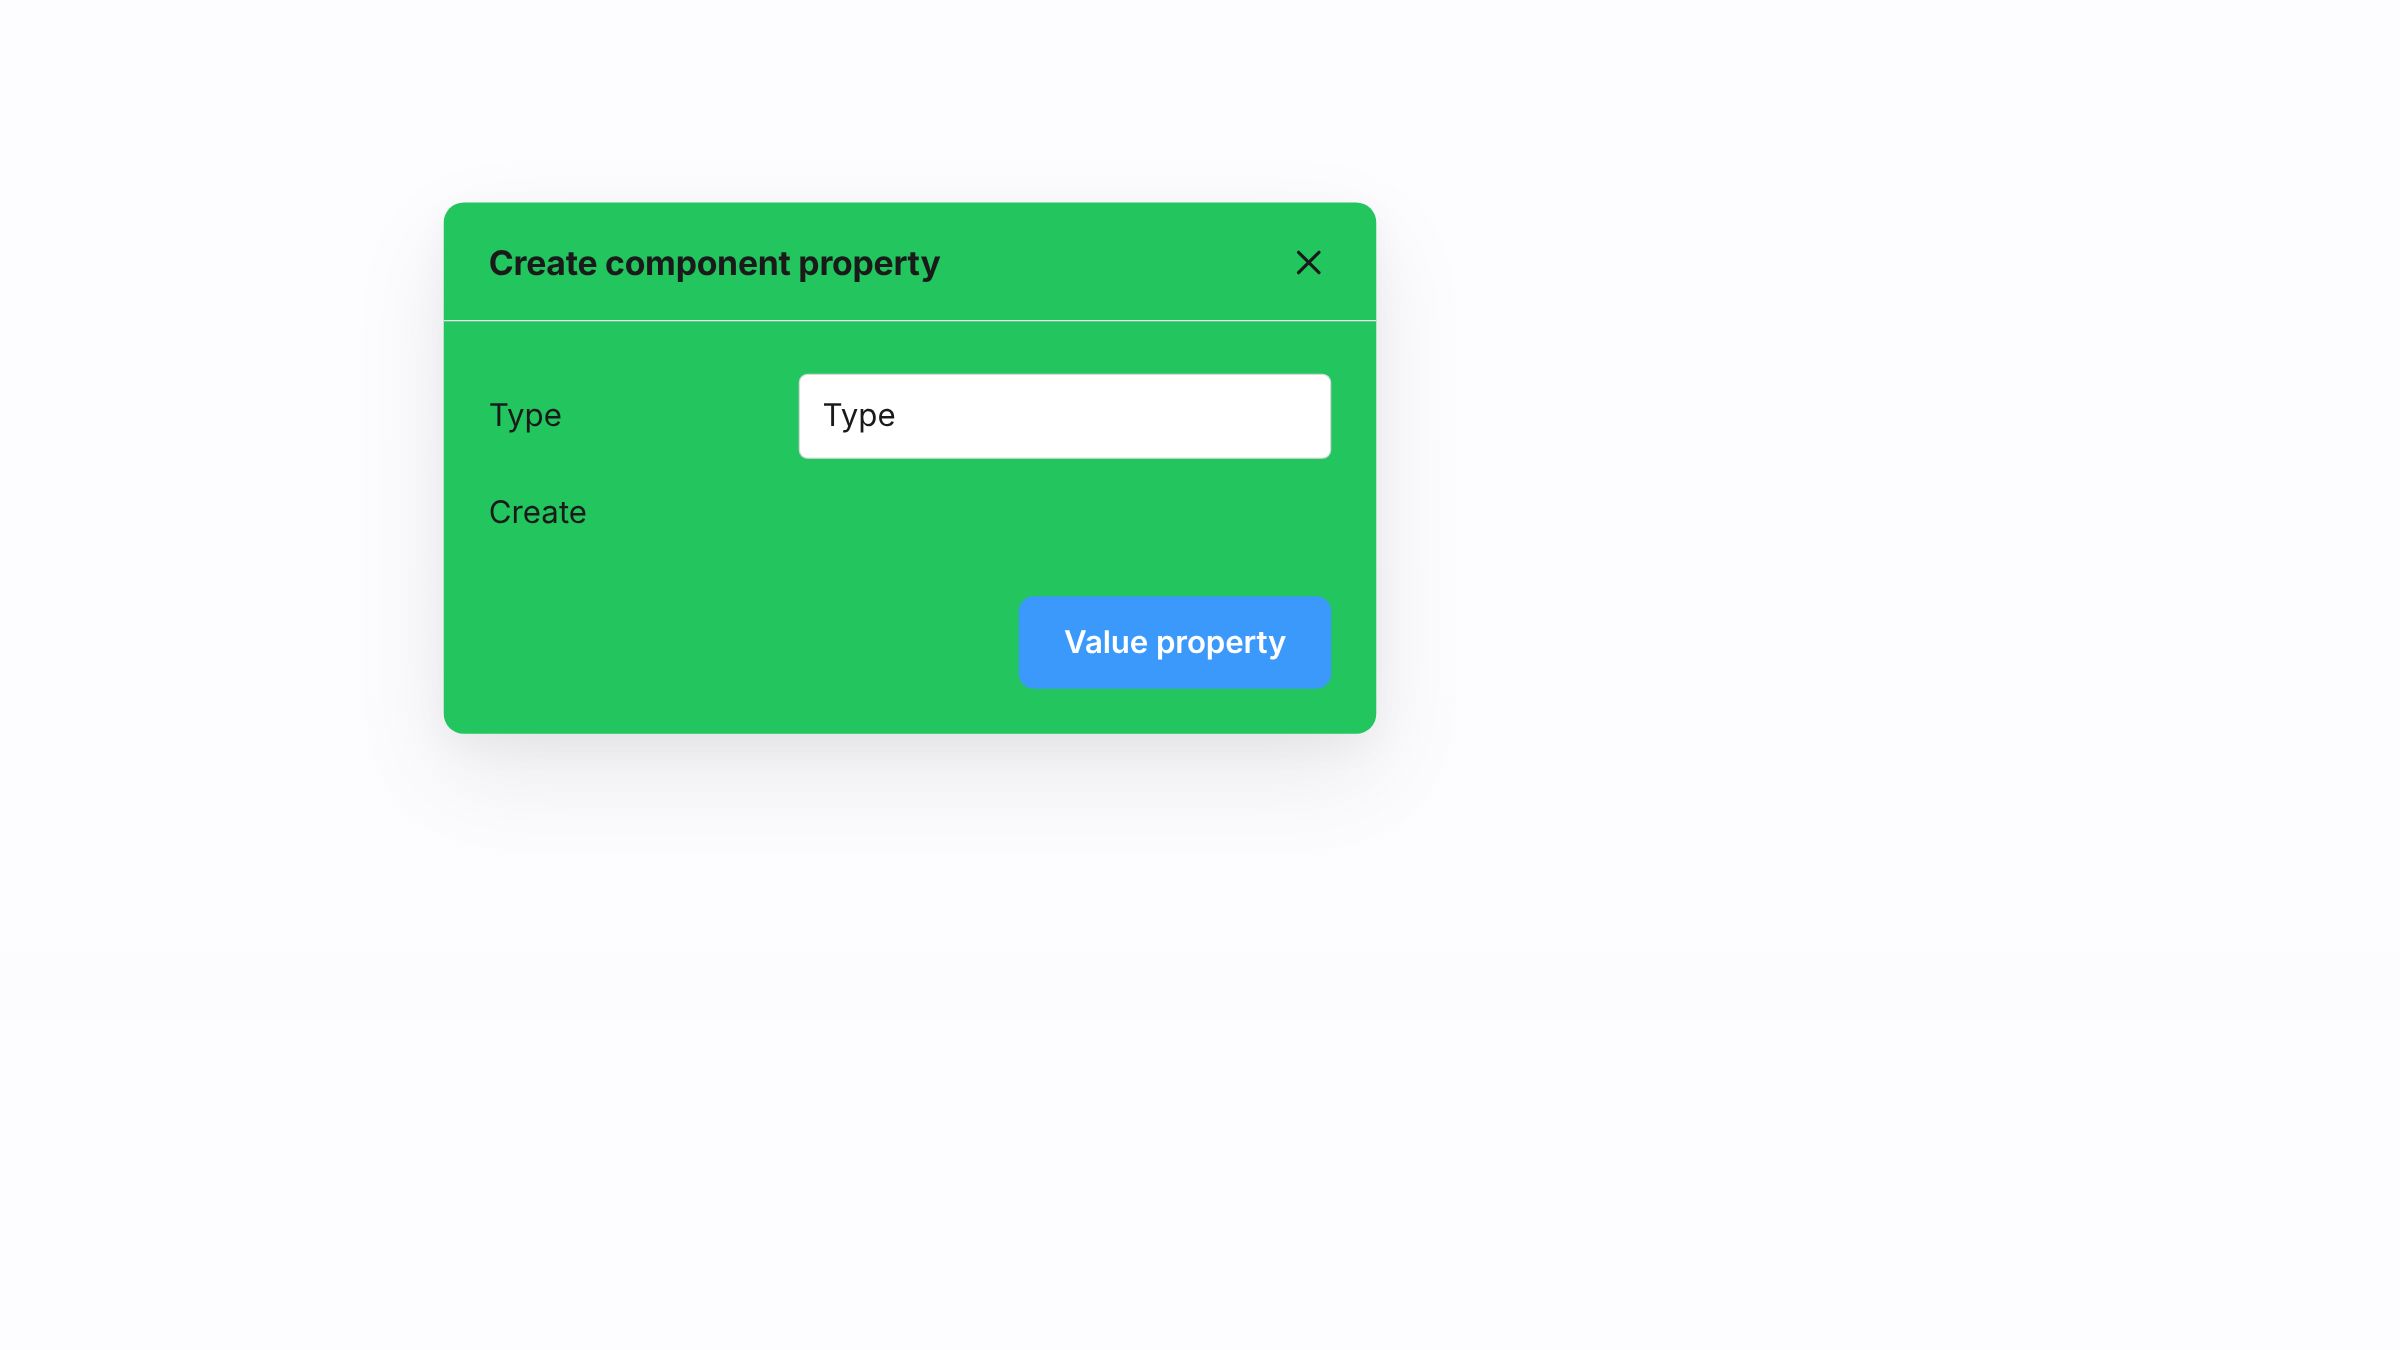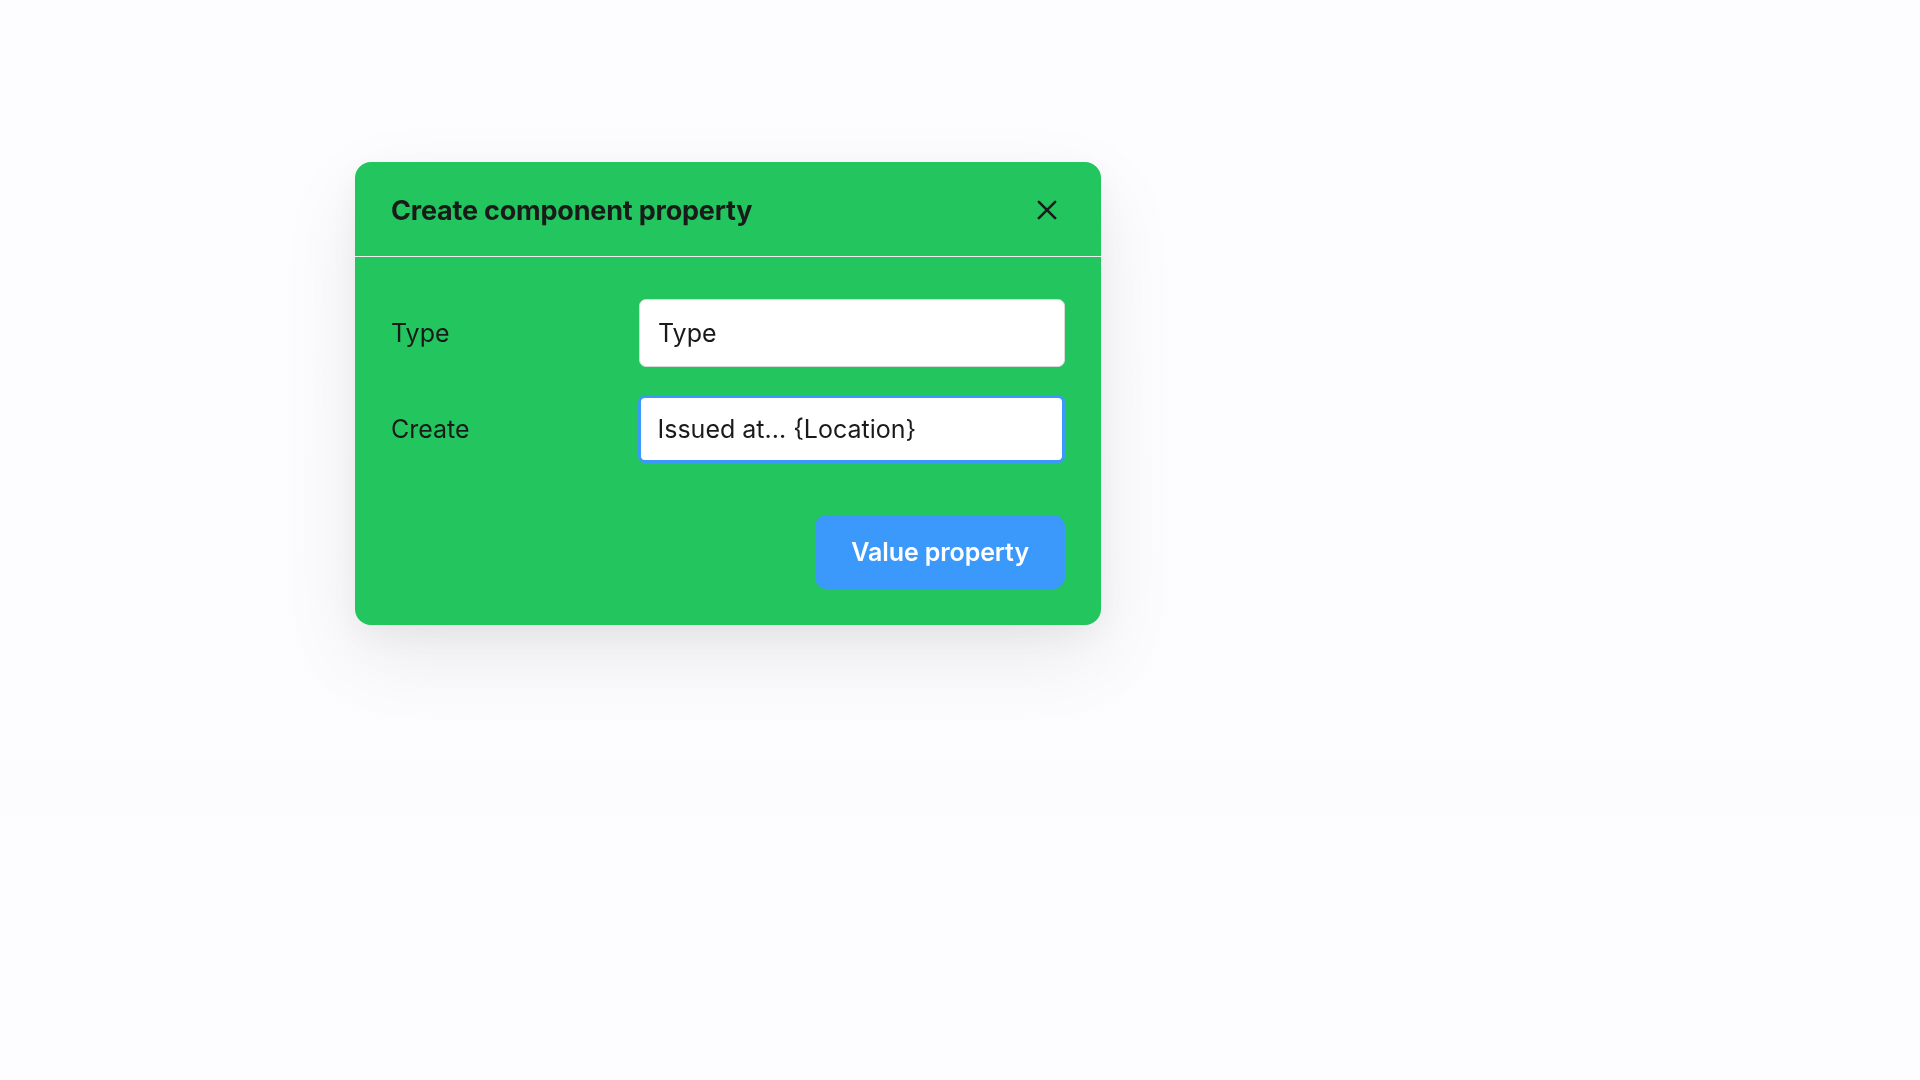--- a/index.html
+++ b/index.html
@@ -132,20 +132,19 @@
   </div>
 
   <div class="dialog-body">
     <div class="form-row">
       <label class="form-label">Type</label>
       <input type="text" class="form-input" value="Type" style="">
     </div>
 
     <div class="form-row">
       <label class="form-label">Create</label>
-      <input type="text" class="form-input focused" value="Issued at... {Location}" style="">
     </div>
 
     <div class="dialog-actions">
       <button class="primary-btn">Value property</button>
     </div>
   </div>
 </div>
 
 </body></html>

